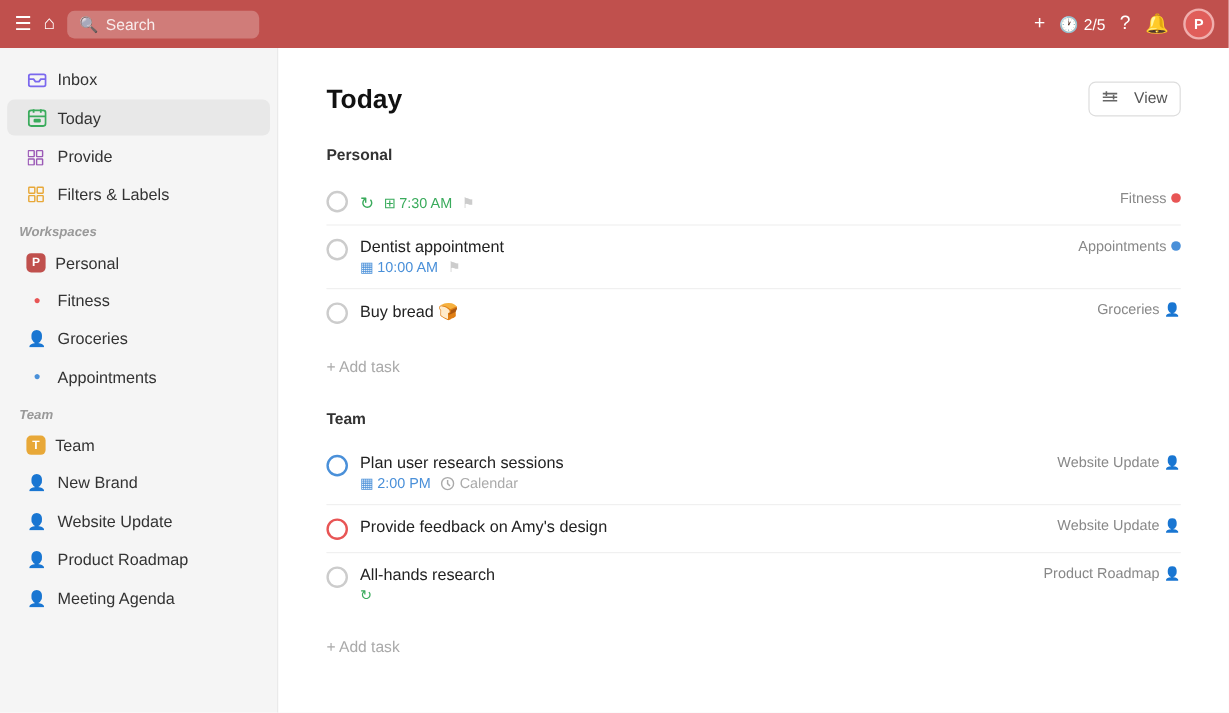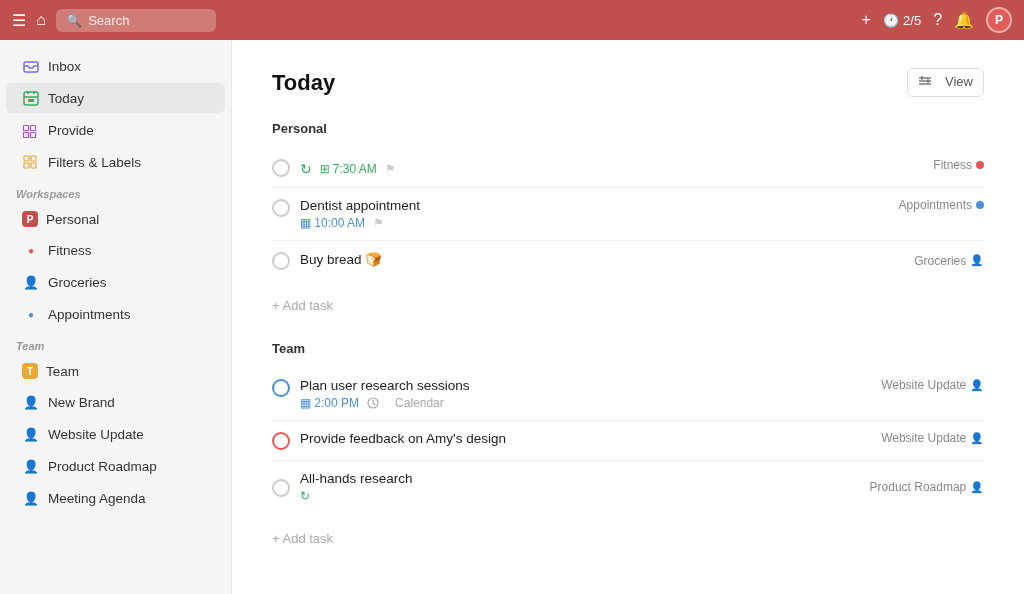--- a/index.html
+++ b/index.html
@@ -113,21 +113,21 @@
       padding-bottom: 8px;
       margin-bottom: 4px;
     }
     .task-list { margin-bottom: 10px; }
     .task-row {
       display: flex; align-items: flex-start;
       padding: 10px 0;
       border-bottom: 1px solid #f0f0f0;
       gap: 10px;
     }
-    .task-row:last-child { border-bottom: none; align-items: center; }
+    .task-row:last-child { border-bottom: none; }
     .task-check {
       width: 18px; height: 18px;
       border-radius: 50%;
       border: 2px solid #ccc;
       flex-shrink: 0;
       margin-top: 1px;
       cursor: pointer;
     }
     .task-check.blue-ring { border-color: #4a90d9; }
     .task-check.red-ring { border-color: #e85555; }
@@ -357,21 +357,21 @@
 
       <div class="task-row">
         <div class="task-check blue-ring"></div>
         <div class="task-body">
           <div class="task-name">Plan user research sessions</div>
           <div class="task-meta">
             <span class="task-time time-blue">
               <span class="cal-blue">▦</span>
               <span>2:00 PM</span>
             </span>
-            <span style="display:flex;align-items:center;gap:16px;color:#aaa;font-size:12px;">
+            <span style="display:flex;align-items:center;gap:4px;color:#aaa;font-size:12px;">
               <svg width="12" height="12" viewBox="0 0 12 12" fill="none">
                   <circle cx="6" cy="6" r="5" stroke="#aaa" stroke-width="1.2"></circle>
                   <path d="M6 3v3l2 2" stroke="#aaa" stroke-width="1.2"></path>
                 </svg>
               <span>Calendar</span>
             </span>
           </div>
         </div>
         <div class="task-tag-area">
           <span>Website Update</span>

